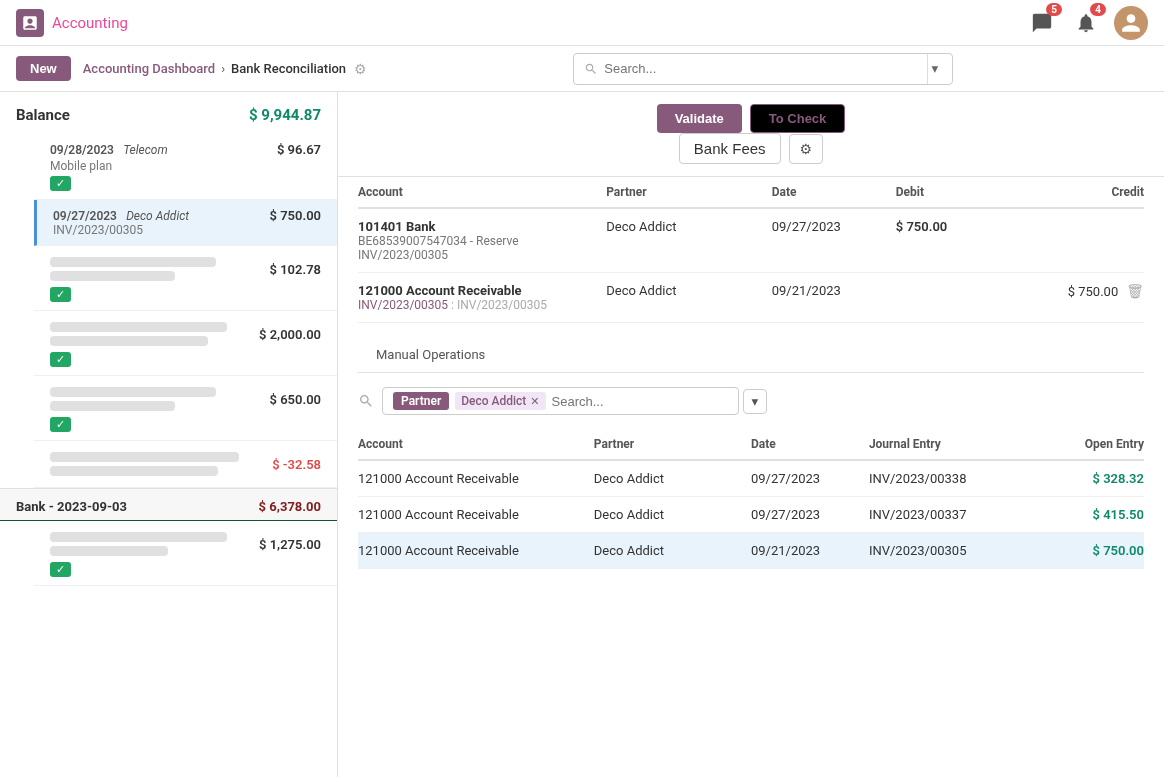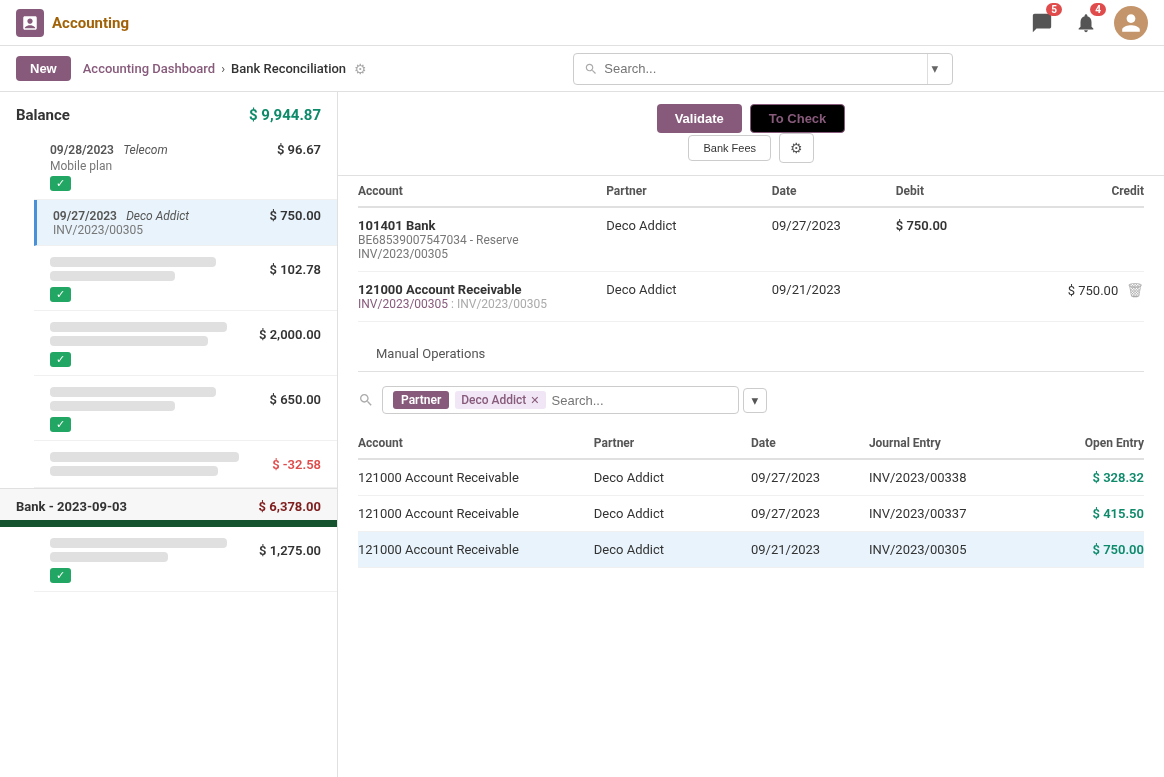--- a/index.html
+++ b/index.html
@@ -3,21 +3,21 @@
   <meta charset="utf-8">
   <style>
     * { box-sizing: border-box; margin: 0; padding: 0; }
     body { font-family: -apple-system, BlinkMacSystemFont, 'Segoe UI', Roboto, sans-serif; font-size: 13px; background: #f0f0f0; color: #333; width: 1164px; height: 777px; overflow: hidden; }
 
     
     .topnav { display: flex; align-items: center; justify-content: space-between; background: #fff; height: 46px; padding: 0 16px; border-bottom: 1px solid #e0e0e0; }
     .topnav-left { display: flex; align-items: center; gap: 8px; }
     .app-icon { width: 28px; height: 28px; background: #875a7b; border-radius: 4px; display: flex; align-items: center; justify-content: center; }
     .app-icon svg { width: 18px; height: 18px; fill: white; }
-    .app-title { font-size: 15px; font-weight: 700; color: #a16207; }
+    .app-title { font-size: 15px; font-weight: 400; color: #ec4899; }
     .topnav-right { display: flex; align-items: center; gap: 12px; }
     .nav-icon-btn { position: relative; cursor: pointer; width: 32px; height: 32px; display: flex; align-items: center; justify-content: center; }
     .badge { position: absolute; top: -4px; right: -4px; background: #e04c4c; color: white; border-radius: 10px; font-size: 10px; padding: 1px 5px; font-weight: 700; }
     .avatar { width: 34px; height: 34px; border-radius: 50%; background: #c4956a; display: flex; align-items: center; justify-content: center; overflow: hidden; cursor: pointer; }
 
     
     .subnav { display: flex; align-items: center; background: #fff; height: 46px; padding: 0 16px; border-bottom: 1px solid #e0e0e0; gap: 12px; }
     .new-btn { background: #875a7b; color: white; border: none; border-radius: 4px; padding: 5px 14px; font-size: 13px; font-weight: 600; cursor: pointer; }
     .breadcrumb { display: flex; align-items: center; gap: 6px; font-size: 13px; color: #555; }
     .breadcrumb a { color: #875a7b; text-decoration: none; font-weight: 500; }
@@ -46,32 +46,32 @@
     .txn-amount.negative { color: #e04c4c; }
     .txn-desc { font-size: 12px; color: #777; margin-top: 2px; }
     .txn-check { display: inline-block; background: #21a663; color: white; border-radius: 3px; padding: 1px 6px; font-size: 11px; margin-top: 3px; }
     .txn-ref { font-size: 12px; color: #777; }
 
     .skeleton-line { height: 10px; background: #e0e0e0; border-radius: 4px; margin: 3px 0; }
     .skeleton-short { width: 60%; }
     .skeleton-medium { width: 80%; }
     .skeleton-long { width: 90%; }
 
-    .section-header { display: flex; justify-content: space-between; align-items: center; padding: 10px 16px 6px; background: #f7f7f7; border-top: 1px solid #e0e0e0; border-bottom: 7px solid #14532d; }
+    .section-header { display: flex; justify-content: space-between; align-items: center; padding: 10px 16px 6px; background: #f7f7f7; border-top: 1px solid #e0e0e0; border-bottom: 1px solid #14532d; }
     .section-title { font-size: 13px; font-weight: 700; color: #333; }
     .section-amount { font-size: 13px; font-weight: 700; color: #7f1d1d; }
 
     
     .content { flex: 1; background: #fff; overflow-y: auto; }
     .content-header { display: flex; align-items: center; justify-content: space-between; padding: 12px 20px; border-bottom: 1px solid #e0e0e0; flex-direction: column; }
     .header-btns { display: flex; gap: 8px; }
     .btn-validate { background: #875a7b; color: white; border: none; border-radius: 4px; padding: 6px 18px; font-size: 13px; font-weight: 600; cursor: pointer; }
     .btn-tocheck { background: #fff; color: #333; border: 1px solid #ccc; border-radius: 4px; padding: 6px 18px; font-size: 13px; cursor: pointer; }
     .btn-tocheck.active { background: #000000; border-color: #875a7b; color: #875a7b; font-weight: 700; }
-    .btn-bank-fees { background: #fff; color: #333; border: 1px solid #ccc; border-radius: 4px; padding: 6px 14px; font-size: 11px; cursor: pointer; }
+    .btn-bank-fees { background: #fff; color: #333; border: 1px solid #ccc; border-radius: 4px; padding: 6px 14px; font-size: 15px; cursor: pointer; }
     .settings-cog { border: 1px solid #ccc; border-radius: 4px; padding: 6px 10px; background: #fff; cursor: pointer; color: #555; font-size: 14px; }
     .acct-table-header { display: grid; grid-template-columns: 3fr 2fr 1.5fr 1.5fr 1.5fr; padding: 8px 0; border-bottom: 2px solid #e0e0e0; font-weight: 700; font-size: 12px; color: #555; }
     .acct-row { display: grid; grid-template-columns: 3fr 2fr 1.5fr 1.5fr 1.5fr; padding: 10px 0; border-bottom: 1px solid #f0f0f0; align-items: start; }
     .acct-account { font-weight: 700; color: #333; font-size: 13px; }
     .acct-partner { color: #333; }
     .acct-date { color: #333; }
     .acct-debit { color: #333; font-weight: 600; }
     .acct-credit-val { display: flex; align-items: center; justify-content: flex-end; gap: 8px; }
     .trash-icon { color: #aaa; cursor: pointer; font-size: 14px; }
 

